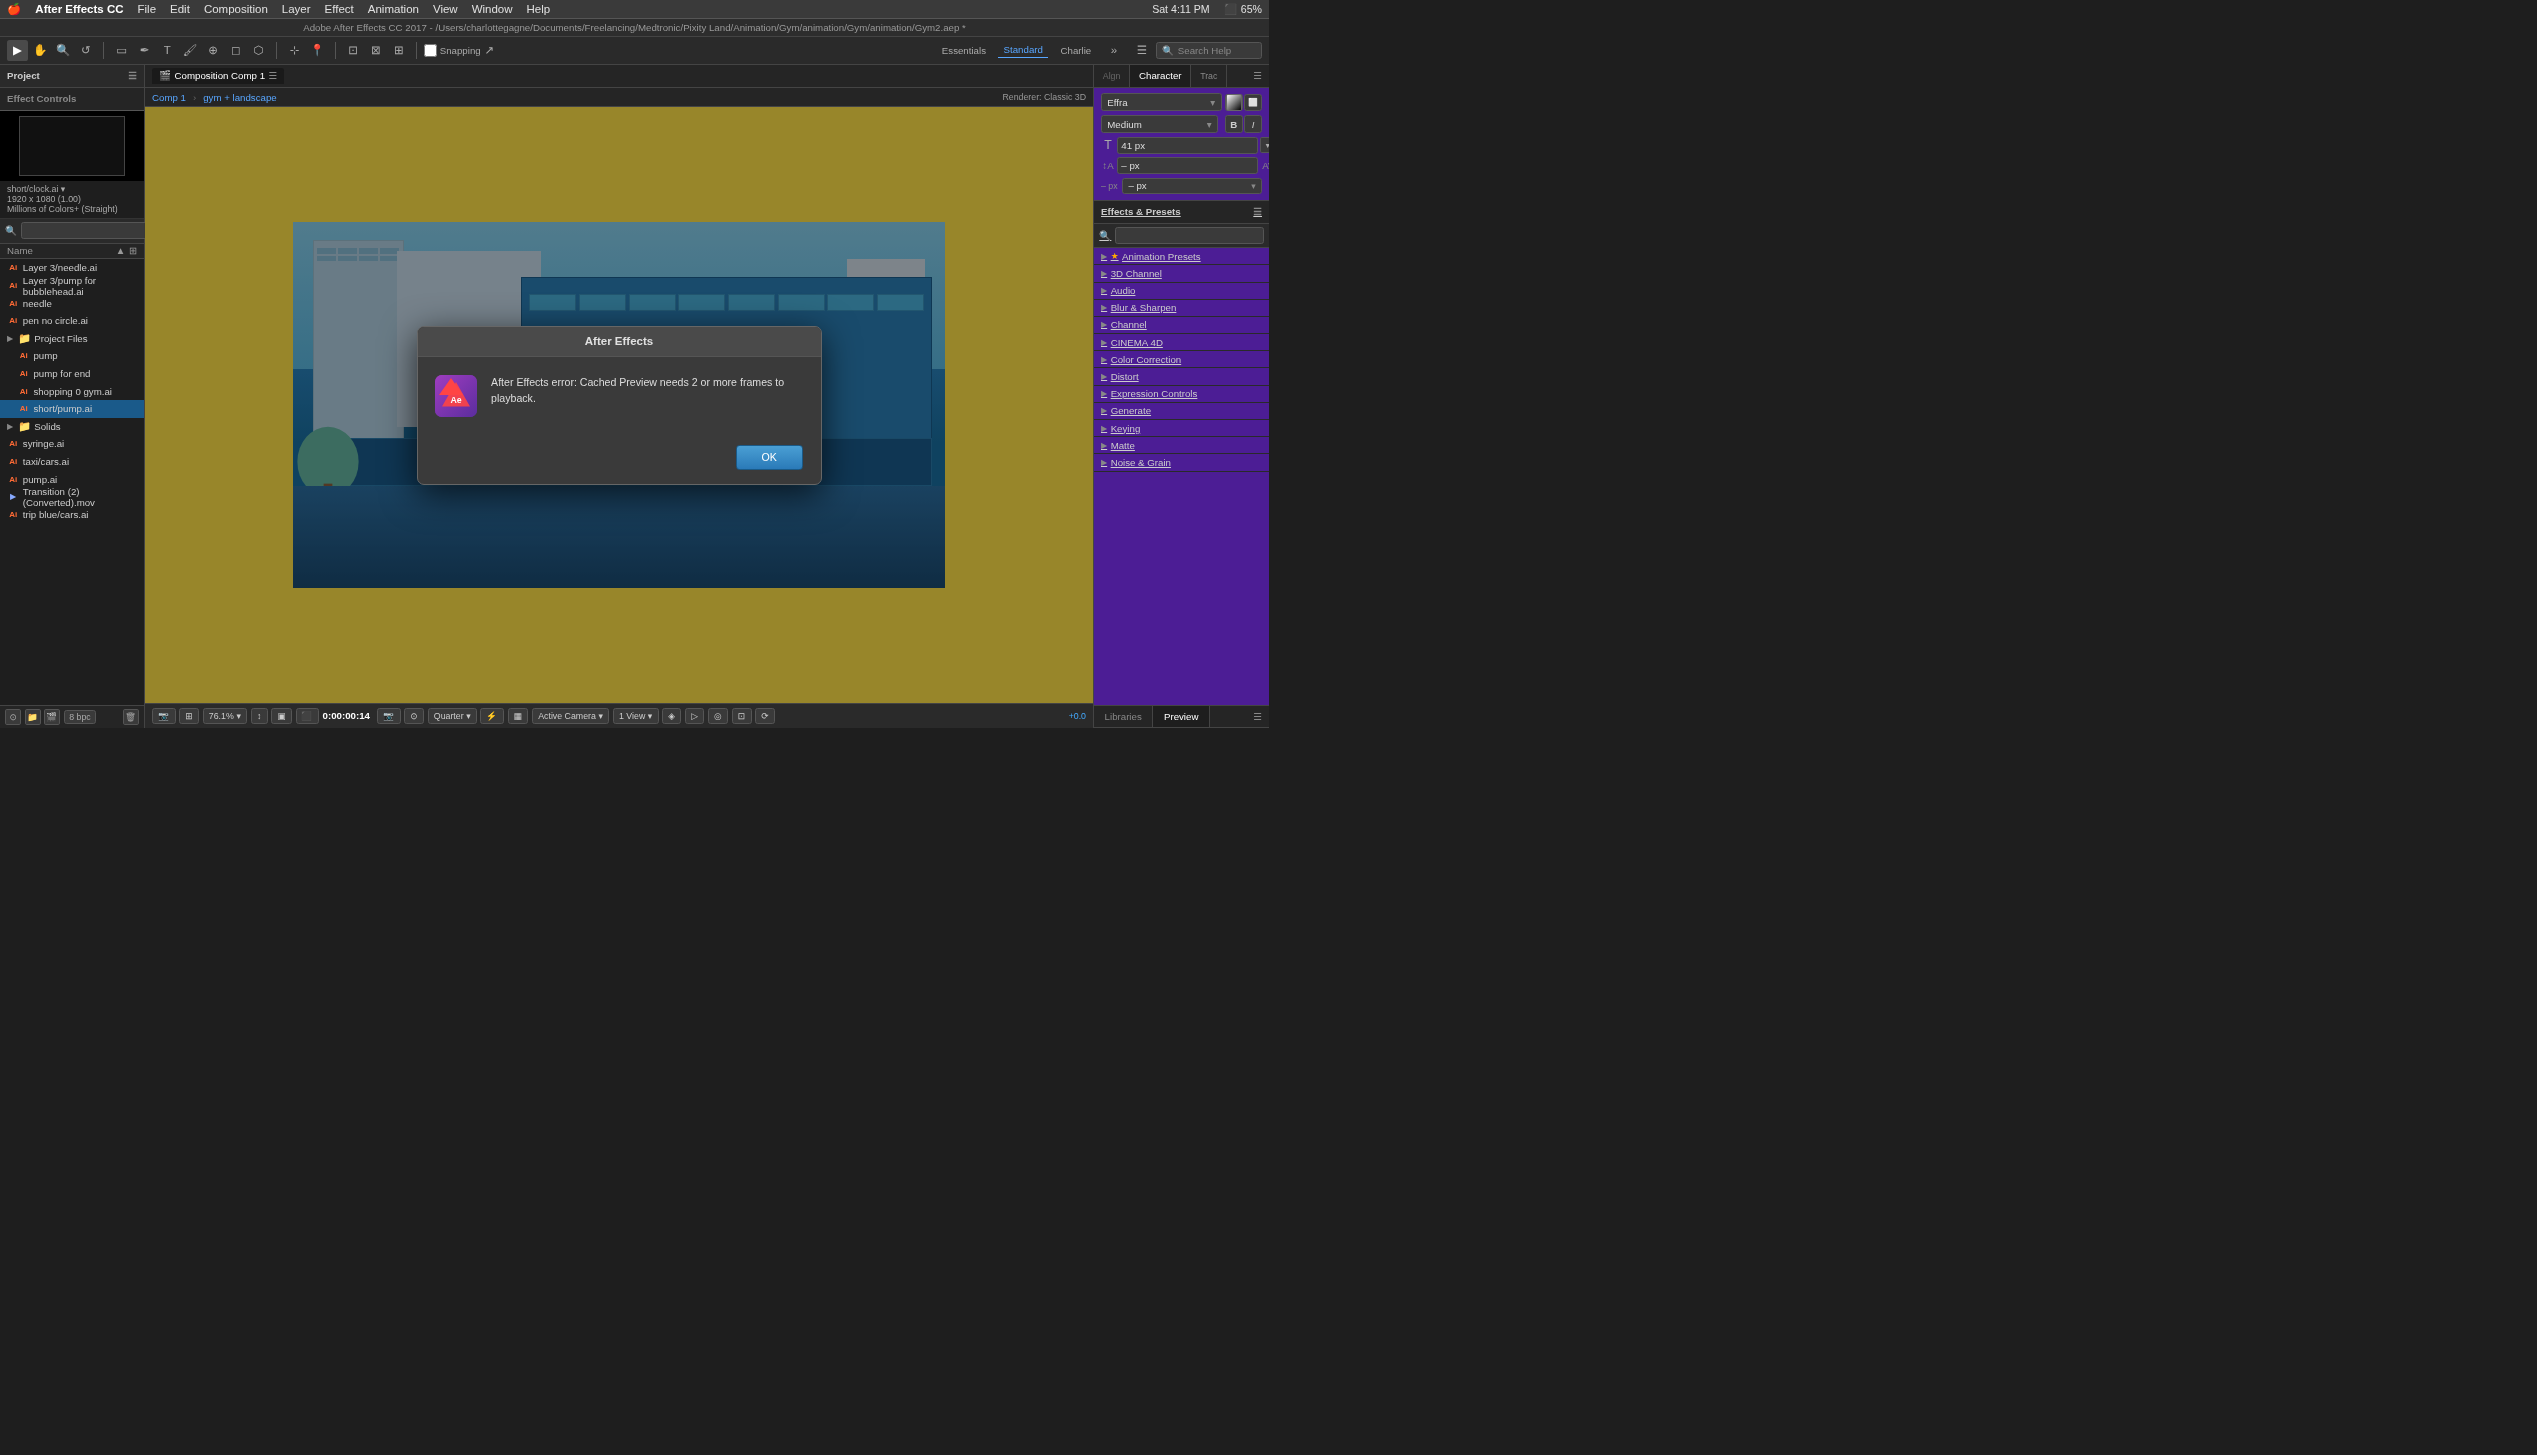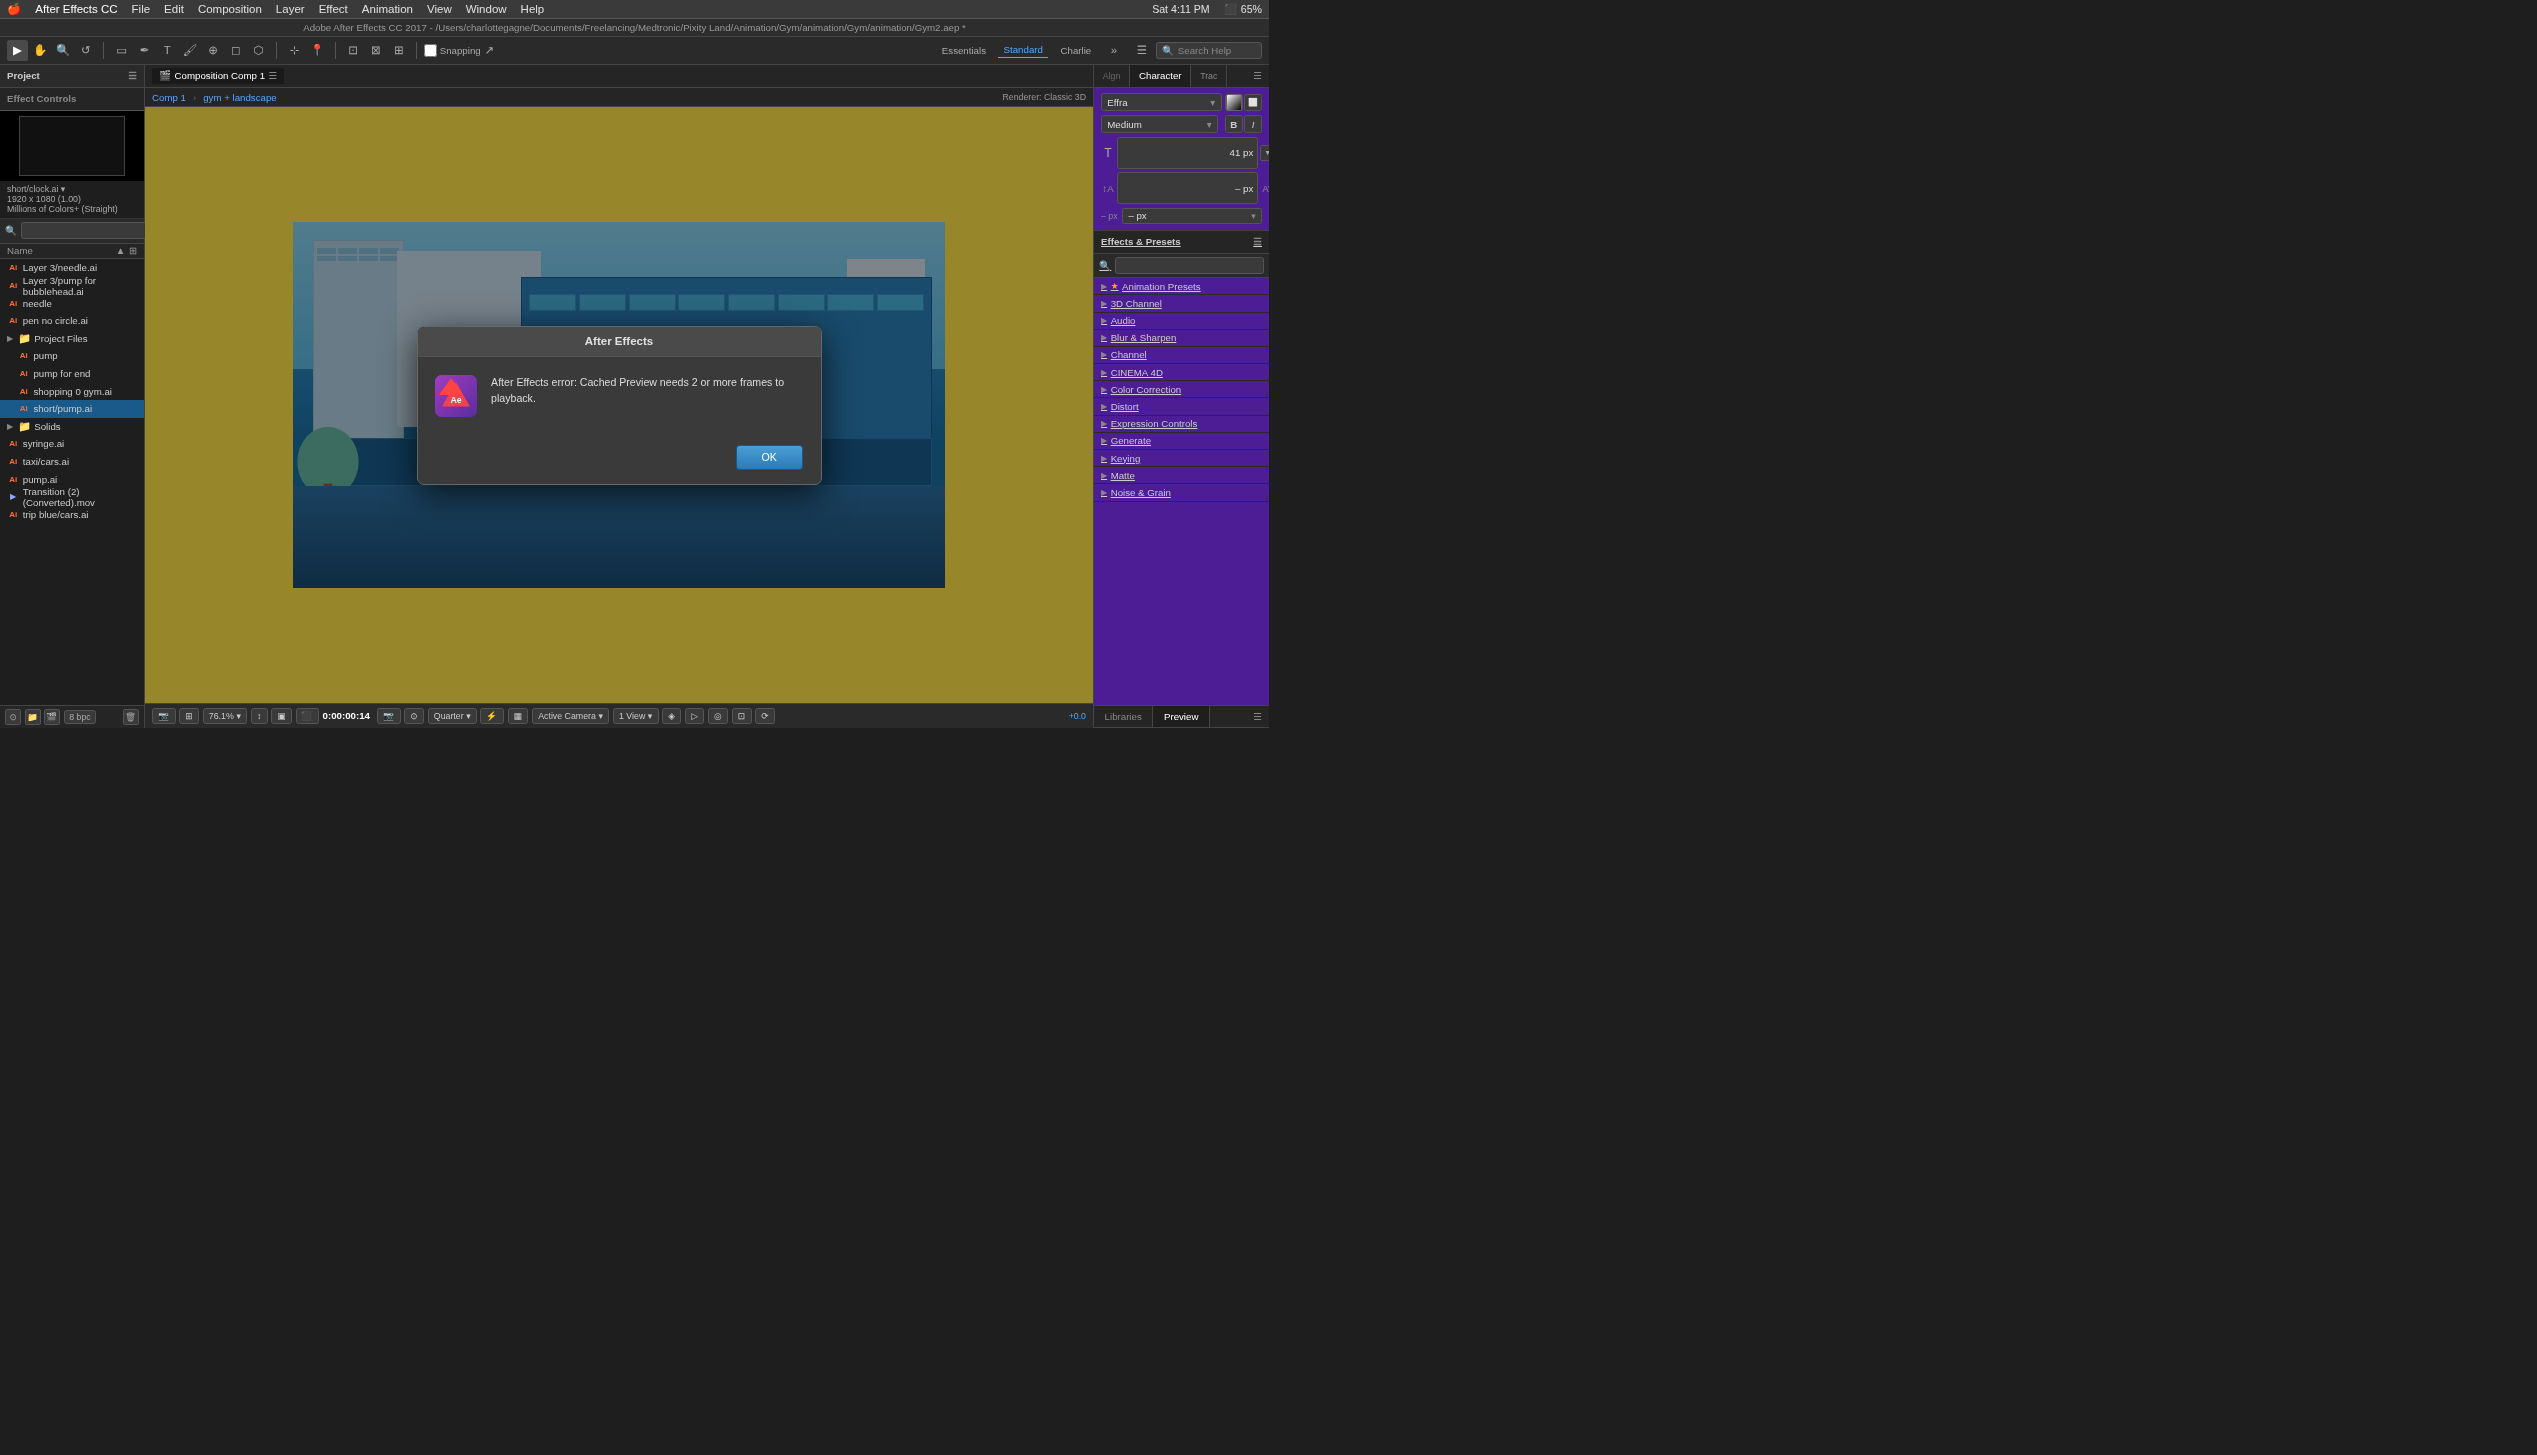--- a/index.html
+++ b/index.html
@@ -19,21 +19,21 @@
       height: 19.4px;
       background: #3a3a3a;
       display: flex;
       align-items: center;
       padding: 0 7px;
       gap: 14px;
       font-size: 11.5px;
       color: #e0e0e0;
       border-bottom: 0.9px solid #555;
     }
-    .menu-bar .app-name { font-weight: 400; color: #fff; }
+    .menu-bar .app-name { font-weight: 700; color: #fff; }
     .menu-bar span { cursor: default; }
     .menu-bar-right { margin-left: auto; display: flex; align-items: center; gap: 15px; font-size: 10.6px; }
 
     
     .title-bar {
       height: 17.6px;
       background: #2d2d2d;
       display: flex;
       align-items: center;
       justify-content: center;
@@ -428,22 +428,22 @@
     }
     .metric-label { font-size: 8.8px; color: #888; width: 14px; text-align: center; }
     .metric-input {
       flex: 1;
       background: #3a3a3a;
       border: 0.9px solid #555;
       border-radius: 2.6px;
       padding: 1.8px 3.5px;
       color: #ddd;
       font-size: 9.7px;
-      height: 32px;
-      text-align: right;
+      height: 17px;
+      text-align: left;
     }
 
     
     .effects-panel {
       flex: 1;
       display: flex;
       flex-direction: column;
       overflow: hidden;
       text-decoration: underline;
     }

